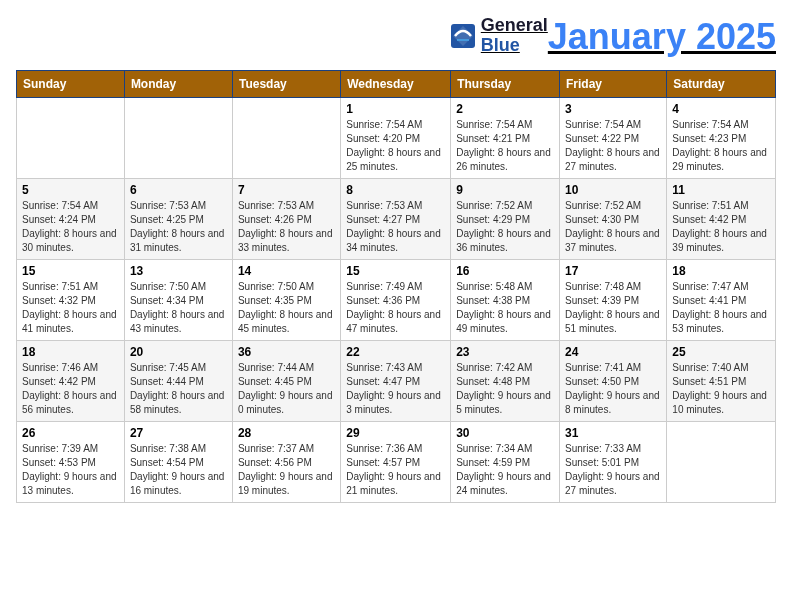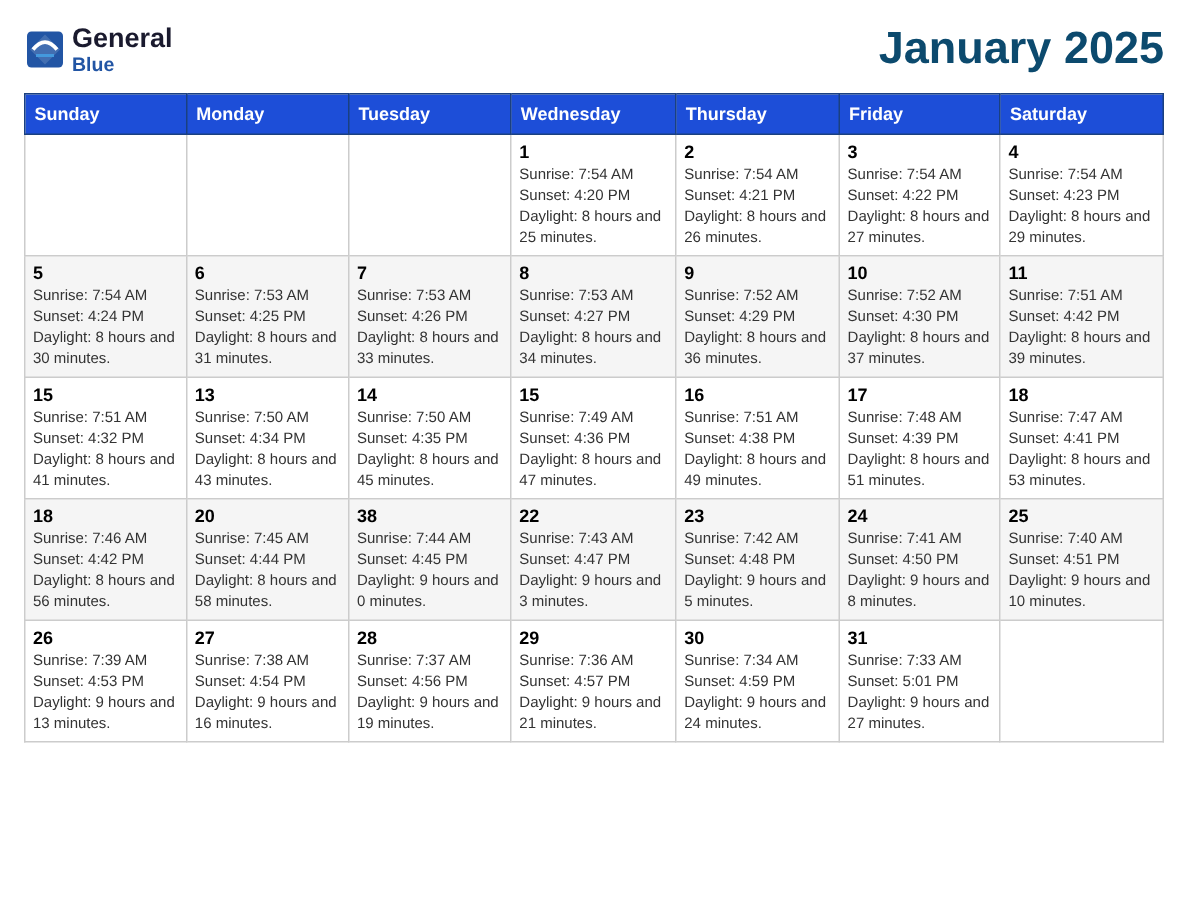--- a/index.html
+++ b/index.html
@@ -5,67 +5,68 @@
     * { box-sizing: border-box; margin: 0; padding: 0; }
     body {
       font-family: Arial, sans-serif;
       background: #fff;
       width: 792px;
       min-height: 612px;
       padding: 16px;
     }
     .header {
       display: flex;
-      justify-content: space-between;
+      justify-content: flex-end;
       align-items: flex-start;
       margin-bottom: 12px;
+      text-decoration: underline;
     }
     .logo {
       display: flex;
       align-items: center;
     }
     .logo-text {
       display: flex;
       flex-direction: column;
       line-height: 1.1;
     }
     .logo-general {
       font-size: 18px;
       font-weight: bold;
       color: #1a1a2e;
     }
     .logo-blue {
-      font-size: 13px;
+      font-size: 18px;
       font-weight: bold;
       color: #2255a4;
     }
     .logo-icon {
       width: 28px;
       height: 28px;
       margin-right: 4px;
     }
     .title-area {
       text-align: right;
     }
     .month-title {
-      font-size: 30px;
+      font-size: 36px;
       font-weight: bold;
-      color: #0c4a6e;
+      color: #3b82f6;
     }
     .subtitle {
       font-size: 14px;
       color: #333;
     }
     .calendar {
       width: 100%;
       border-collapse: collapse;
       font-size: 11px;
     }
     .calendar th {
-      background: #1d4ed8;
+      background: #a16207;
       color: #fff;
       text-align: left;
       padding: 6px 6px;
       font-size: 12px;
       border: 1px solid #1a4080;
     }
     .calendar td {
       vertical-align: top;
       border: 1px solid #ccc;
       padding: 4px 5px;
@@ -217,21 +218,21 @@
 Daylight: 8 hours and 45 minutes.</div>
         </td>
         <td>
           <div class="day-number">15</div>
           <div class="day-info">Sunrise: 7:49 AM
 Sunset: 4:36 PM
 Daylight: 8 hours and 47 minutes.</div>
         </td>
         <td>
           <div class="day-number">16</div>
-          <div class="day-info">Sunrise: 7:51 AM
+          <div class="day-info">Sunrise: 5:48 AM
 Sunset: 4:38 PM
 Daylight: 8 hours and 49 minutes.</div>
         </td>
         <td>
           <div class="day-number">17</div>
           <div class="day-info">Sunrise: 7:48 AM
 Sunset: 4:39 PM
 Daylight: 8 hours and 51 minutes.</div>
         </td>
         <td>
@@ -248,21 +249,21 @@
 Sunset: 4:42 PM
 Daylight: 8 hours and 56 minutes.</div>
         </td>
         <td>
           <div class="day-number">20</div>
           <div class="day-info">Sunrise: 7:45 AM
 Sunset: 4:44 PM
 Daylight: 8 hours and 58 minutes.</div>
         </td>
         <td>
-          <div class="day-number">38</div>
+          <div class="day-number">36</div>
           <div class="day-info">Sunrise: 7:44 AM
 Sunset: 4:45 PM
 Daylight: 9 hours and 0 minutes.</div>
         </td>
         <td>
           <div class="day-number">22</div>
           <div class="day-info">Sunrise: 7:43 AM
 Sunset: 4:47 PM
 Daylight: 9 hours and 3 minutes.</div>
         </td>

